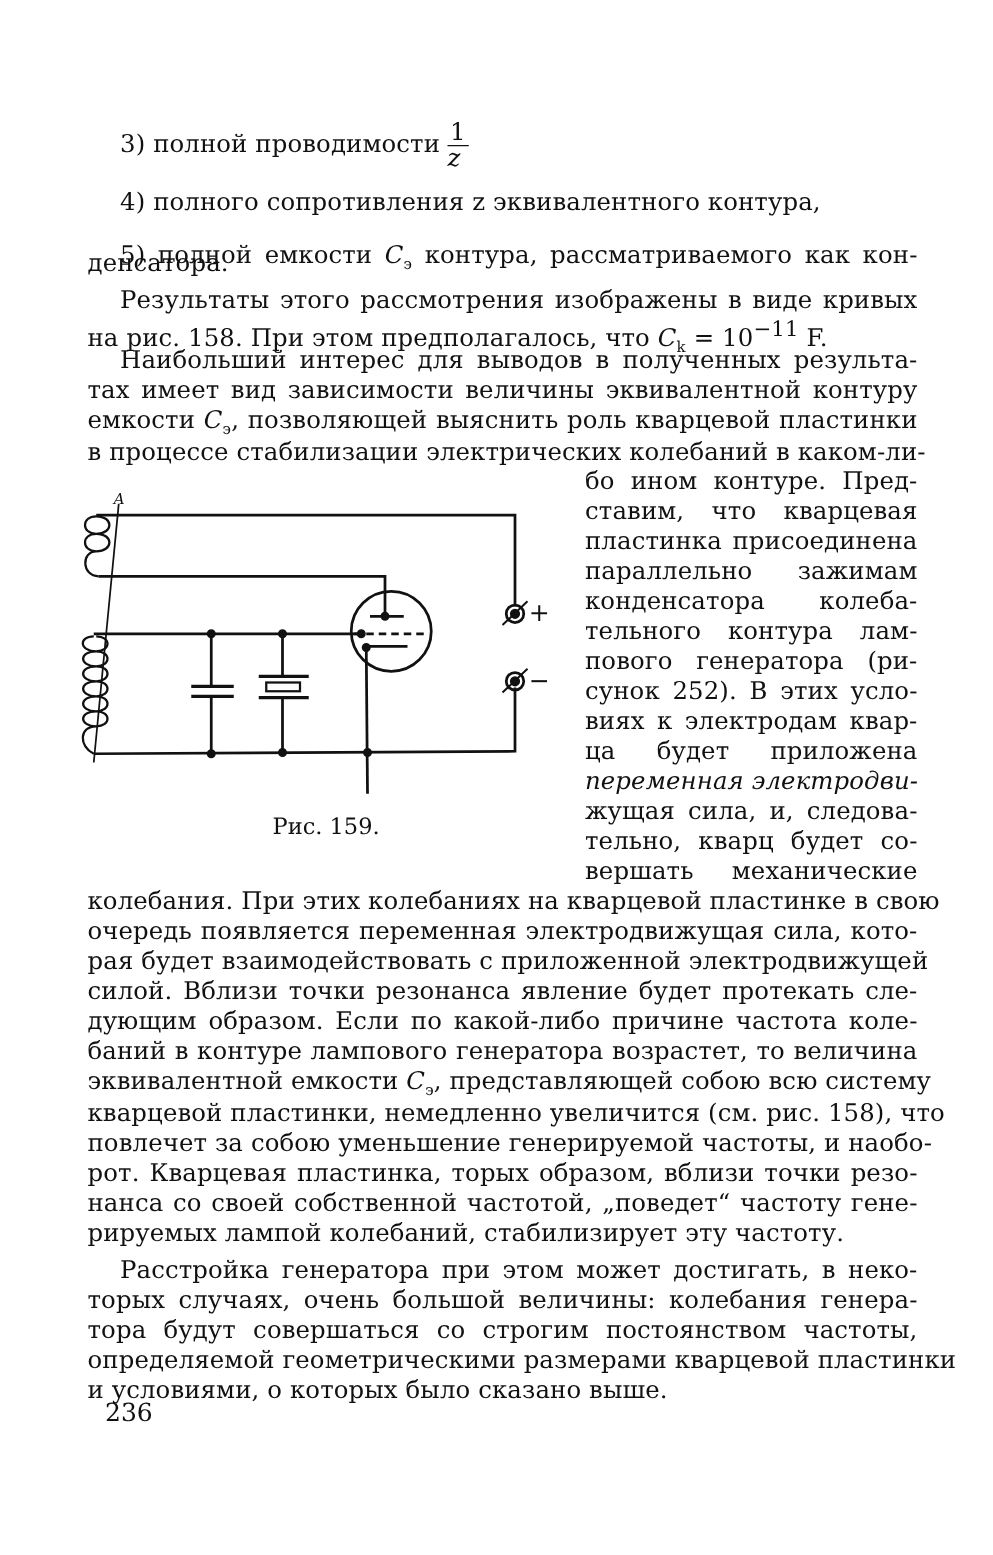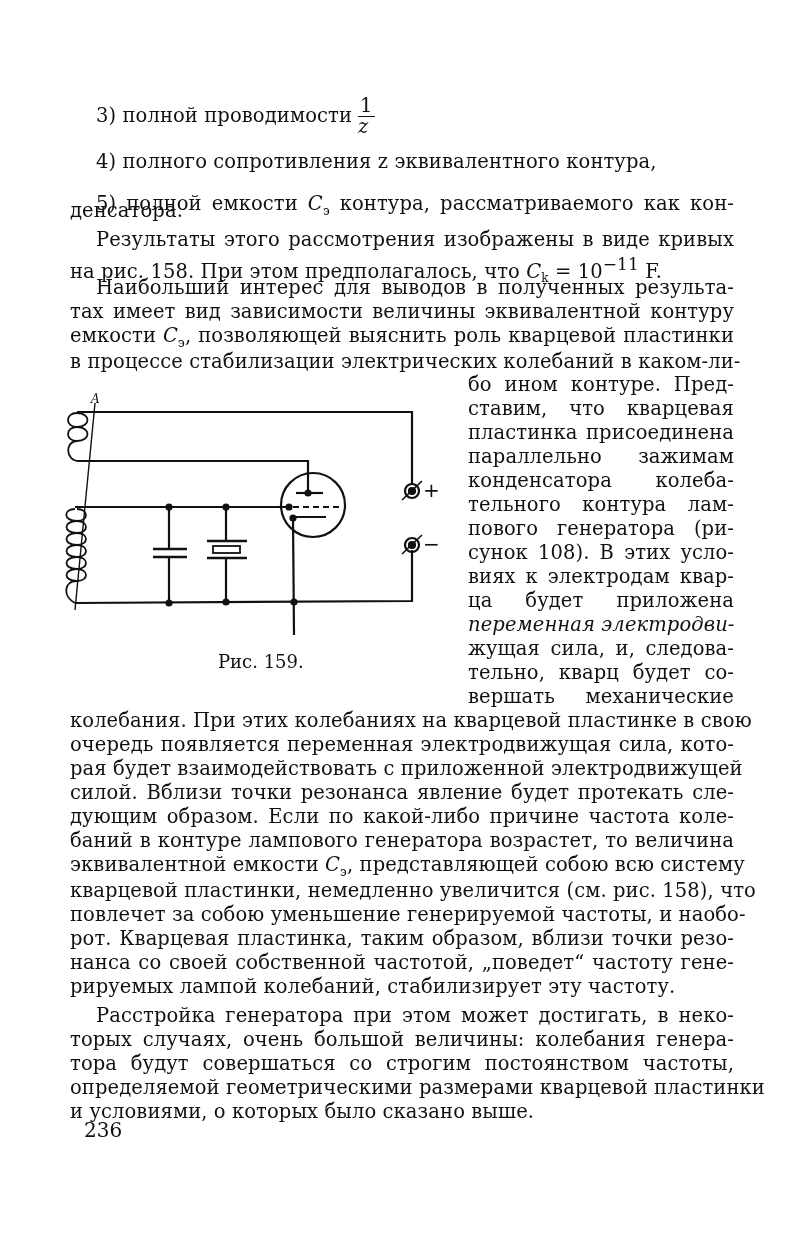--- a/index.html
+++ b/index.html
@@ -44,21 +44,21 @@
 </div>
 <div class="line" style="top:350px;">в процессе стабилизации электрических колебаний в каком-ли-</div>
 
 <div class="line narrow" style="top:373px;">бо ином контуре. Пред-</div>
 <div class="line narrow" style="top:397px;">ставим, что кварцевая</div>
 <div class="line narrow" style="top:421px;">пластинка присоединена</div>
 <div class="line narrow" style="top:445px;">параллельно зажимам</div>
 <div class="line narrow" style="top:469px;">конденсатора колеба-</div>
 <div class="line narrow" style="top:493px;">тельного контура лам-</div>
 <div class="line narrow" style="top:517px;">пового генератора (ри-</div>
-<div class="line narrow" style="top:541px;">сунок 108). В этих усло-</div>
+<div class="line narrow" style="top:541px;">сунок 252). В этих усло-</div>
 <div class="line narrow" style="top:565px;">виях к электродам квар-</div>
 <div class="line narrow" style="top:589px;">ца будет приложена</div>
 <div class="line narrow" style="top:613px;font-style:italic;">переменная электродви-</div>
 <div class="line narrow" style="top:637px;">жущая сила, и, следова-</div>
 <div class="line narrow" style="top:661px;">тельно, кварц будет со-</div>
 <div class="line narrow" style="top:685px;">вершать механические</div>
 
 <svg class="circuit" width="400" height="265" viewBox="0 0 400 265" fill="none" stroke="#111" stroke-width="2.2">
 
   <line x1="40" y1="18" x2="20" y2="225" stroke-width="1.4"></line>
@@ -131,21 +131,21 @@
 <div class="line" style="top:733px;">очередь появляется переменная электродвижущая сила, кото-</div>
 <div class="line" style="top:757px;">рая будет взаимодействовать с приложенной электродвижущей</div>
 <div class="line" style="top:781px;">силой. Вблизи точки резонанса явление будет протекать сле-</div>
 <div class="line" style="top:805px;">дующим образом. Если по какой-либо причине частота коле-</div>
 <div class="line" style="top:829px;">баний в контуре лампового генератора возрастет, то величина</div>
 <div class="line" style="top:853px;">
   <span>эквивалентной емкости </span><i>C</i><sub>э</sub><span>, представляющей собою всю систему</span>
 </div>
 <div class="line" style="top:879px;">кварцевой пластинки, немедленно увеличится (см. рис. 158), что</div>
 <div class="line" style="top:903px;">повлечет за собою уменьшение генерируемой частоты, и наобо-</div>
-<div class="line" style="top:927px;">рот. Кварцевая пластинка, таким образом, вблизи точки резо-</div>
+<div class="line" style="top:927px;">рот. Кварцевая пластинка, торых образом, вблизи точки резо-</div>
 <div class="line" style="top:951px;">нанса со своей собственной частотой, „поведет“ частоту гене-</div>
 <div class="line last" style="top:975px;">рируемых лампой колебаний, стабилизирует эту частоту.</div>
 
 <div class="line indent" style="top:1004px;">Расстройка генератора при этом может достигать, в неко-</div>
 <div class="line" style="top:1028px;">торых случаях, очень большой величины: колебания генера-</div>
 <div class="line" style="top:1052px;">тора будут совершаться со строгим постоянством частоты,</div>
 <div class="line" style="top:1076px;">определяемой геометрическими размерами кварцевой пластинки</div>
 <div class="line last" style="top:1100px;">и условиями, о которых было сказано выше.</div>
 
 <div class="page-num">236</div>

